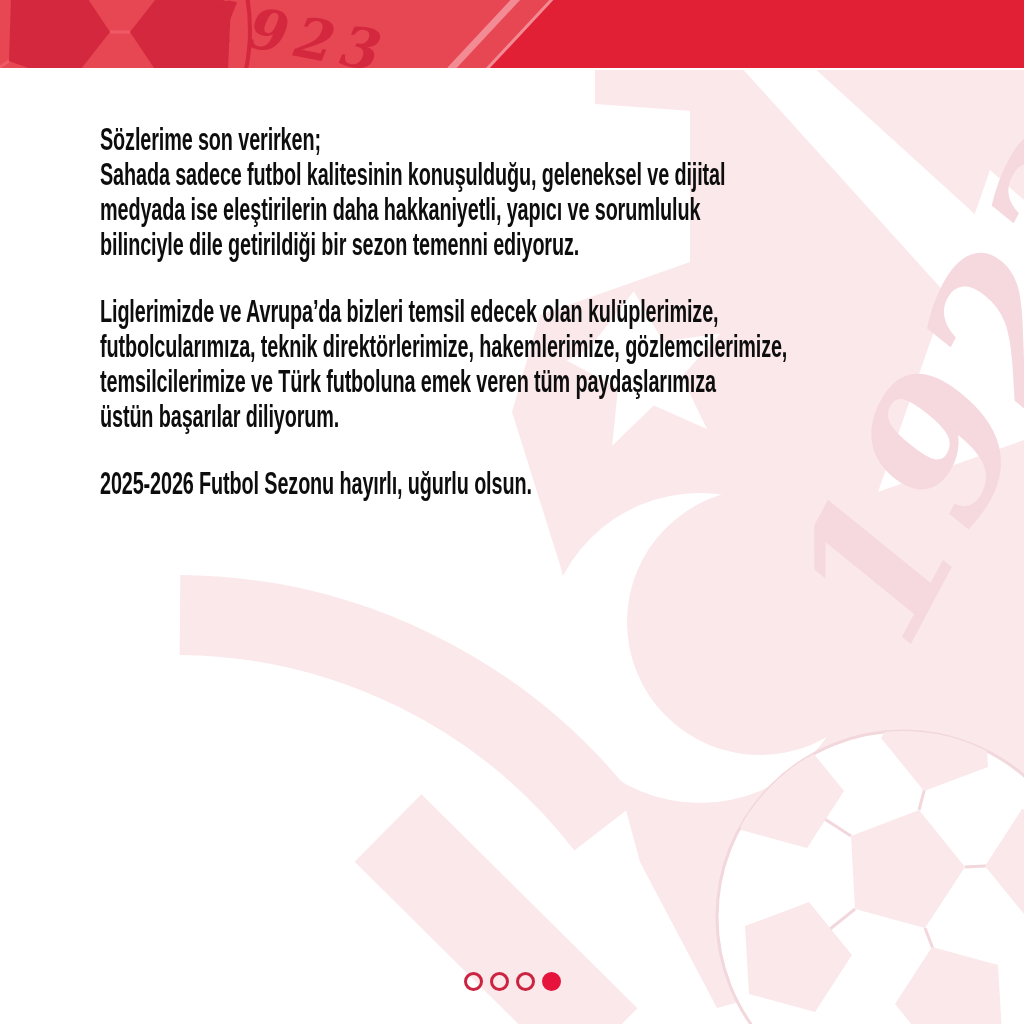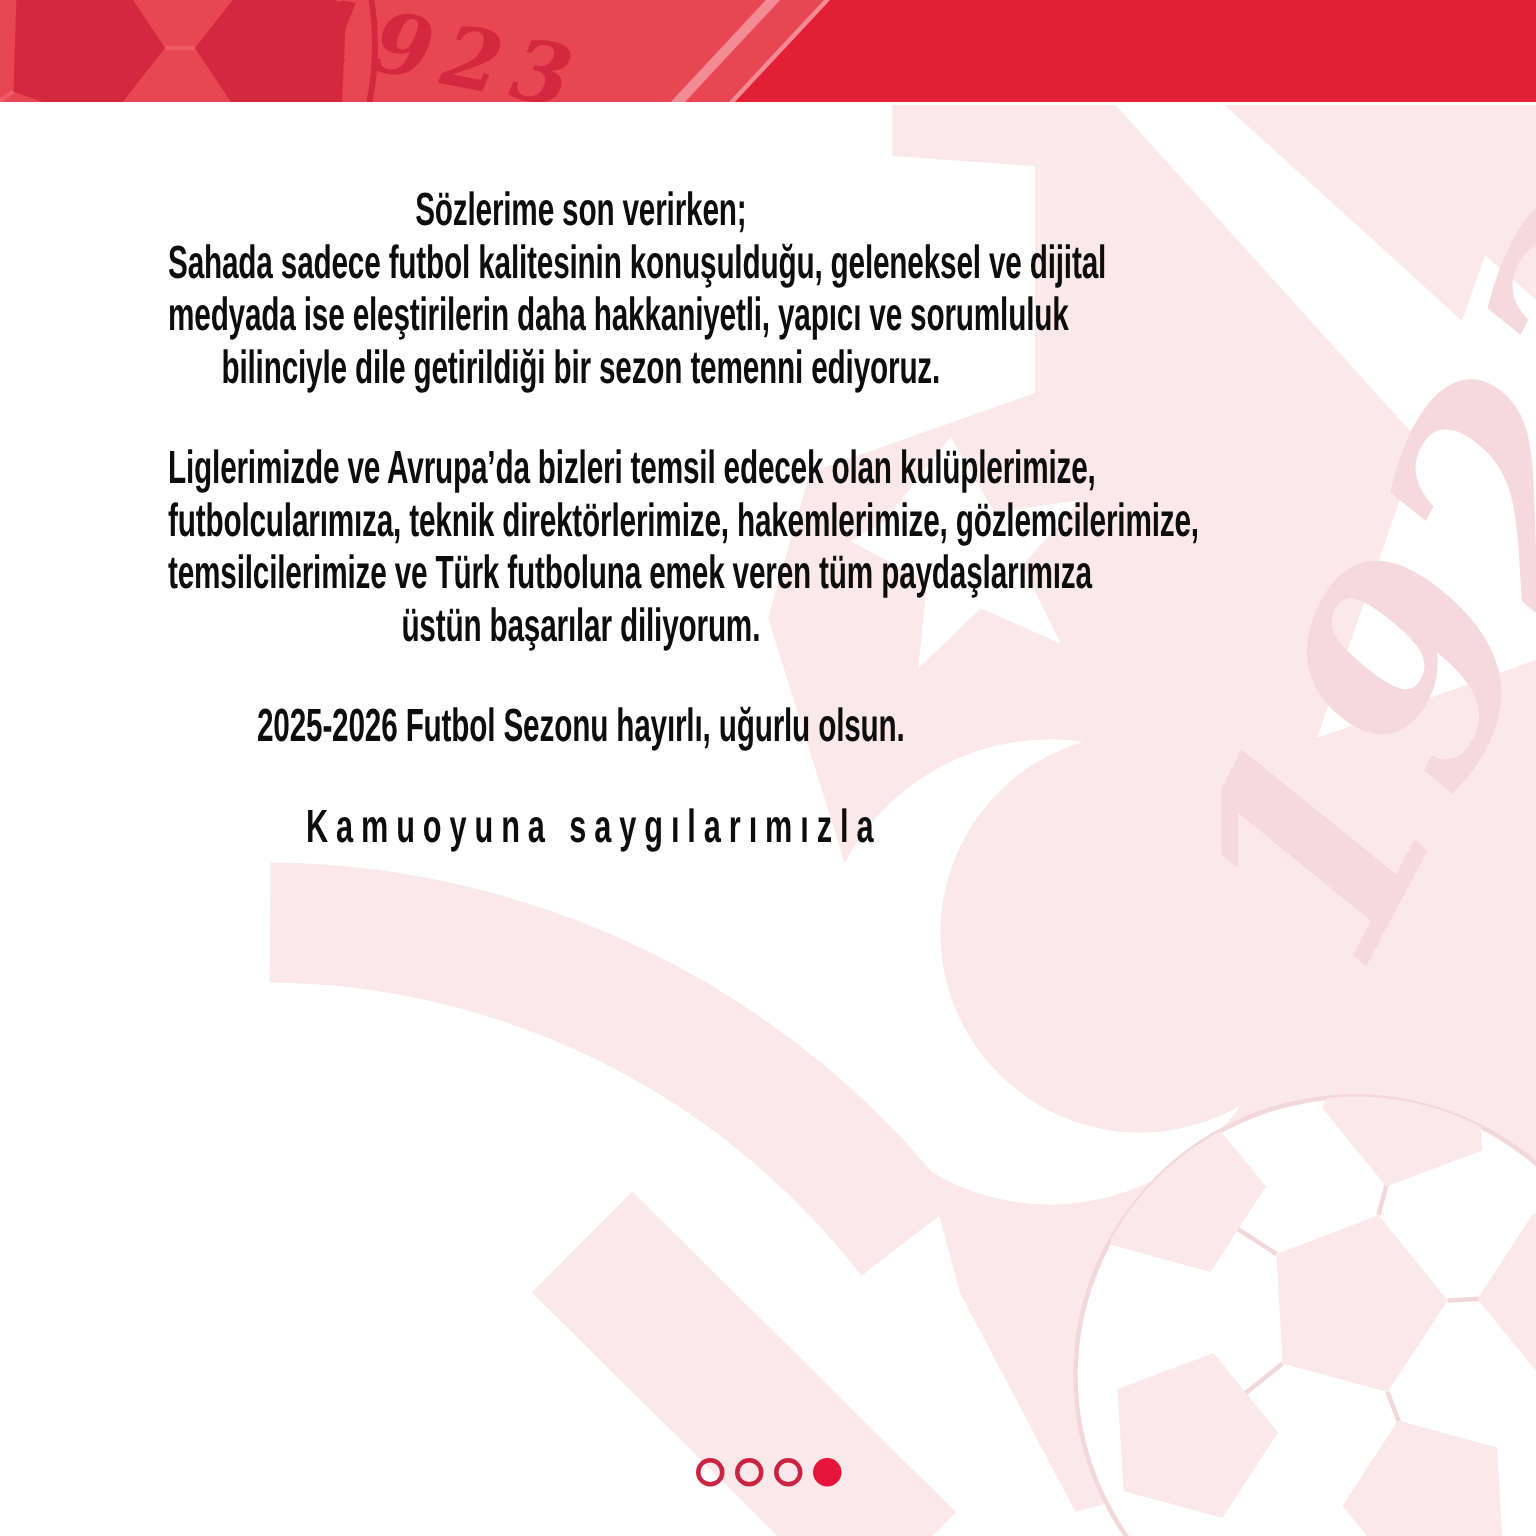--- a/index.html
+++ b/index.html
@@ -5,21 +5,21 @@
   html,body{margin:0;padding:0;}
   body{
     width:1024px;height:1024px;position:relative;overflow:hidden;
     background:#ffffff;
     font-family:"Liberation Sans","DejaVu Sans",sans-serif;
   }
   
   #bg-art{position:absolute;left:0;top:0;width:1024px;height:1024px;z-index:0;}
   
   #statement{
-    position:absolute;left:112px;top:122px;z-index:2;width:860px;text-align:center;
+    position:absolute;left:100px;top:122px;z-index:2;width:860px;
   }
   .para{margin:0 0 32px 0;}
   .para:nth-child(4){margin-bottom:36px;}
   .line{
     white-space:nowrap;
     font-weight:700;
     font-size:31px;
     line-height:35px;
     color:#0d0d0d;
     letter-spacing:-0.2px;
@@ -137,23 +137,20 @@
     </div>
     <div class="para">
       <div class="line">Liglerimizde ve Avrupa’da bizleri temsil edecek olan kulüplerimize,</div>
       <div class="line">futbolcularımıza, teknik direktörlerimize, hakemlerimize, gözlemcilerimize,</div>
       <div class="line">temsilcilerimize ve Türk futboluna emek veren tüm paydaşlarımıza</div>
       <div class="line">üstün başarılar diliyorum.</div>
     </div>
     <div class="para">
       <div class="line">2025-2026 Futbol Sezonu hayırlı, uğurlu olsun.</div>
     </div>
-    <div class="para spaced">
-      <div class="line">Kamuoyuna saygılarımızla</div>
-    </div>
   </div>
 
 <div id="pagination">
     <span class="dot"></span>
     <span class="dot"></span>
     <span class="dot"></span>
     <span class="dot active"></span>
   </div>
 
 </body></html>

